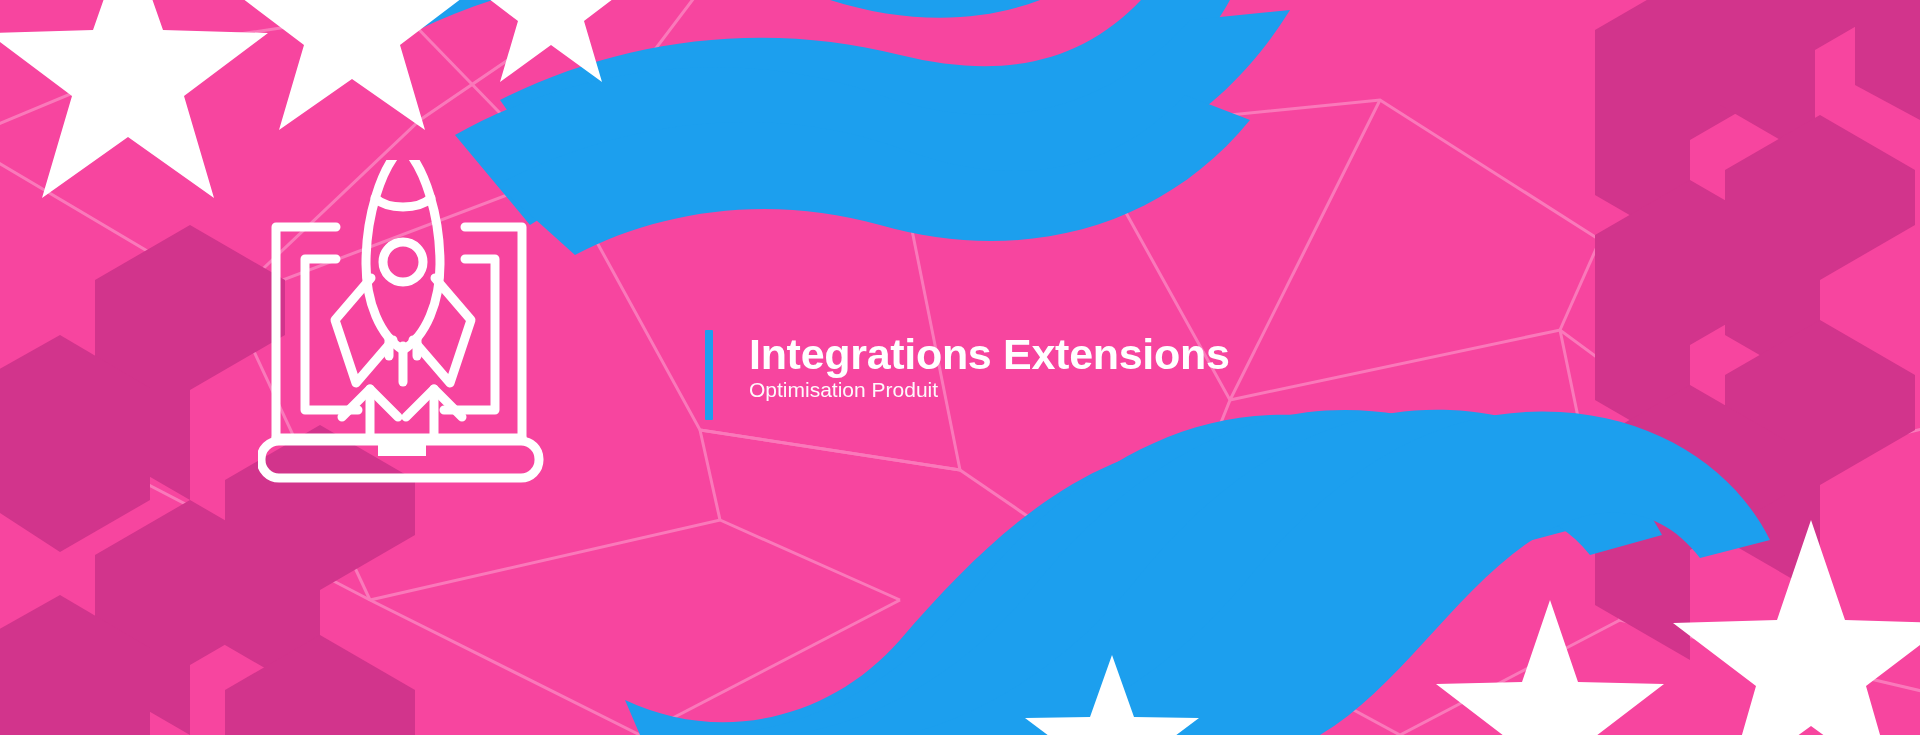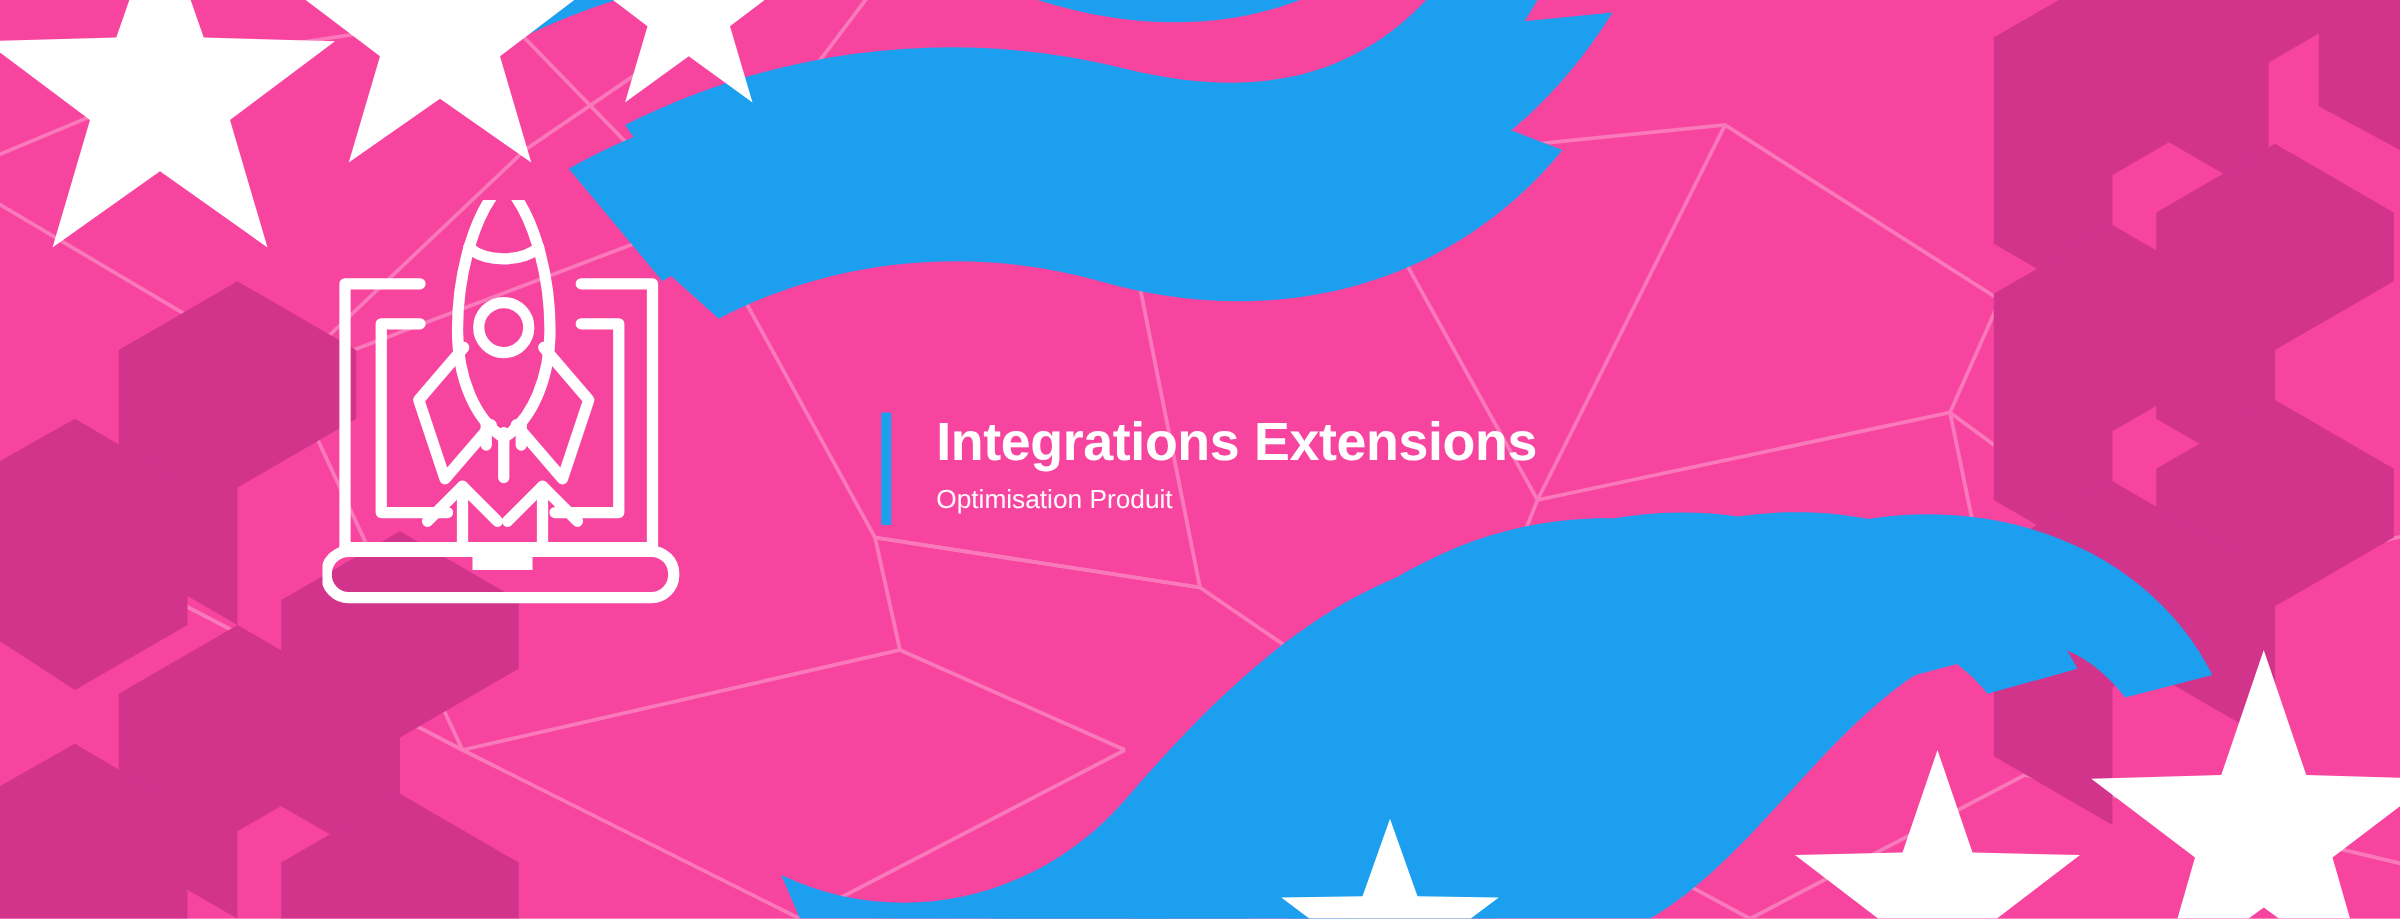--- a/index.html
+++ b/index.html
@@ -56,21 +56,20 @@
   }
   #page-title {
     font-size:43px;
     font-weight:bold;
     color:#FFFFFF;
     letter-spacing:-0.3px;
     line-height:1.08;
     white-space:nowrap;
   }
   #page-subtitle {
-    margin-top:10px;
     font-size:21px;
     font-weight:normal;
     color:#FFFFFF;
     line-height:1.2;
     white-space:nowrap;
     opacity:0.97;
   }
 </style>
 </head>
 <body>

